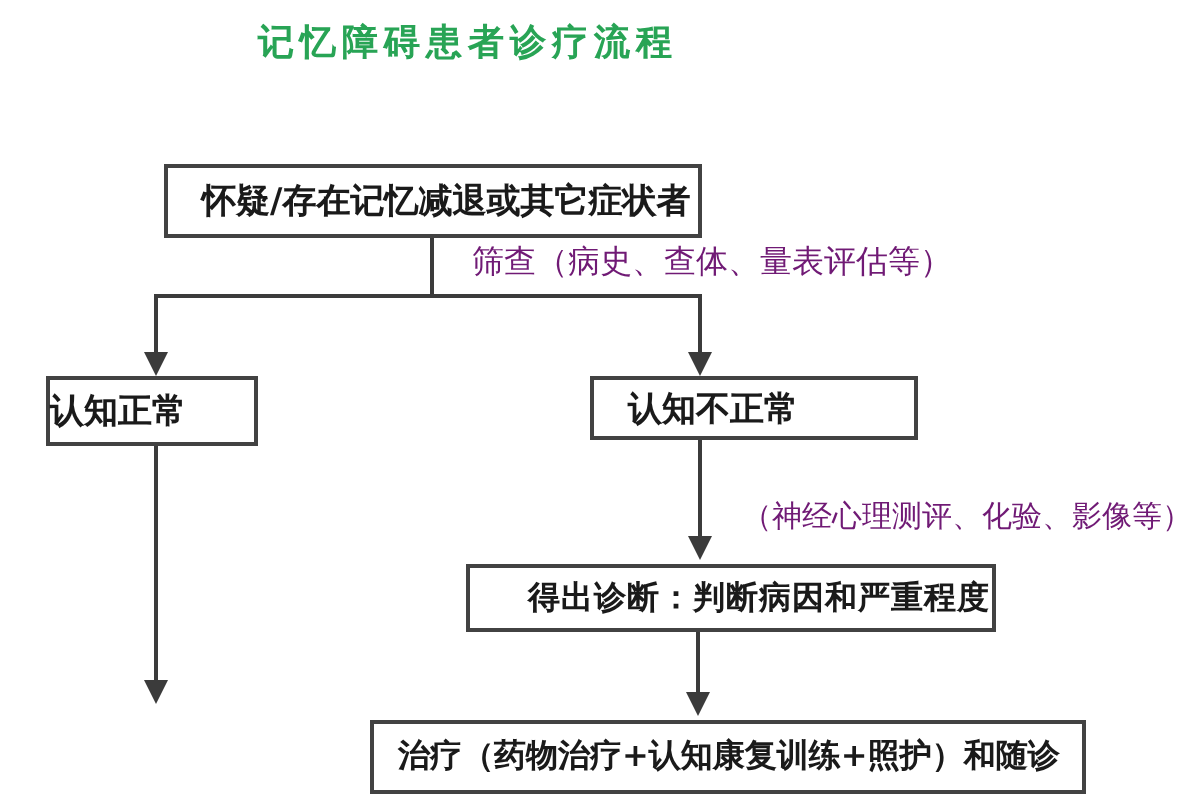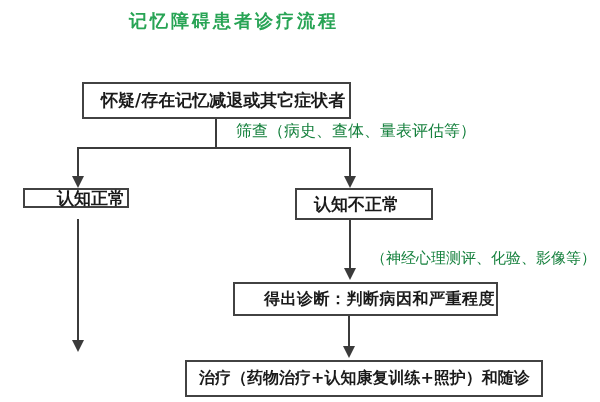--- a/index.html
+++ b/index.html
@@ -40,29 +40,29 @@
     position: absolute;
     border: 2px solid var(--box-border);
     background: var(--background);
     display: flex;
     align-items: center;
     font-weight: bold;
     color: var(--text-color);
     white-space: nowrap;
   }
   .node-suspect   { left: 82px;  top: 82px;  width: 269px; height: 37px; font-size: 17px; padding-left: 17px; }
-  .node-normal    { left: 23px;  top: 188px; width: 106px; height: 20px; font-size: 17px; padding-left: 32px; }
-  .node-abnormal  { left: 295px; top: 188px; width: 138px; height: 32px; font-size: 17px; padding-left: 17px; }
+  .node-normal    { left: 23px;  top: 188px; width: 106px; height: 35px; font-size: 17px; padding-left: 0; }
+  .node-abnormal  { left: 295px; top: 188px; width: 164px; height: 32px; font-size: 17px; padding-left: 17px; }
   .node-diagnosis { left: 233px; top: 282px; width: 265px; height: 34px; font-size: 16px; padding-left: 29px; letter-spacing: 0.5px; }
   .node-prevention{ left: 8px;   top: 360px; width: 151px; height: 32px; font-size: 16px; padding-left: 10px; }
   .node-treatment { left: 185px; top: 360px; width: 358px; height: 37px; font-size: 16px; padding-left: 12px; }
   .edge-label {
     position: absolute;
     font-size: 16px;
-    color: #15803d;
+    color: #701a75;
     white-space: nowrap;
     text-align: center;
   }
   .label-screening { left: 236px; top: 121px; }
   .label-further-1 { left: 368px; top: 227px; font-size: 15px; }
   .label-further-2 { left: 371px; top: 249px; font-size: 15px; }
 </style>
 </head>
 <body>
 

